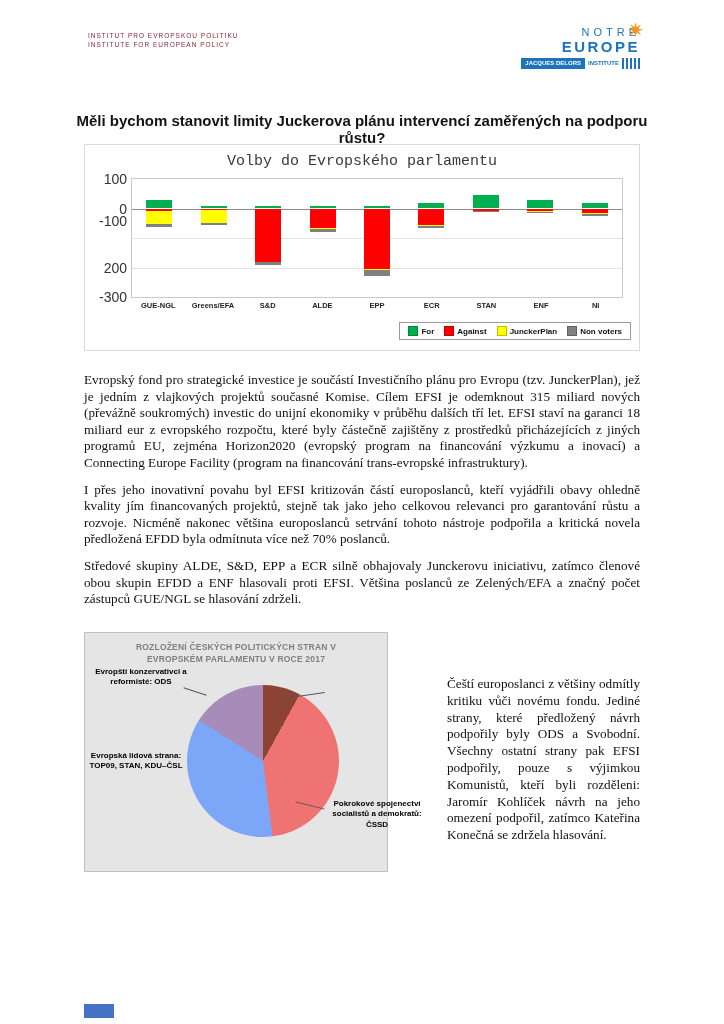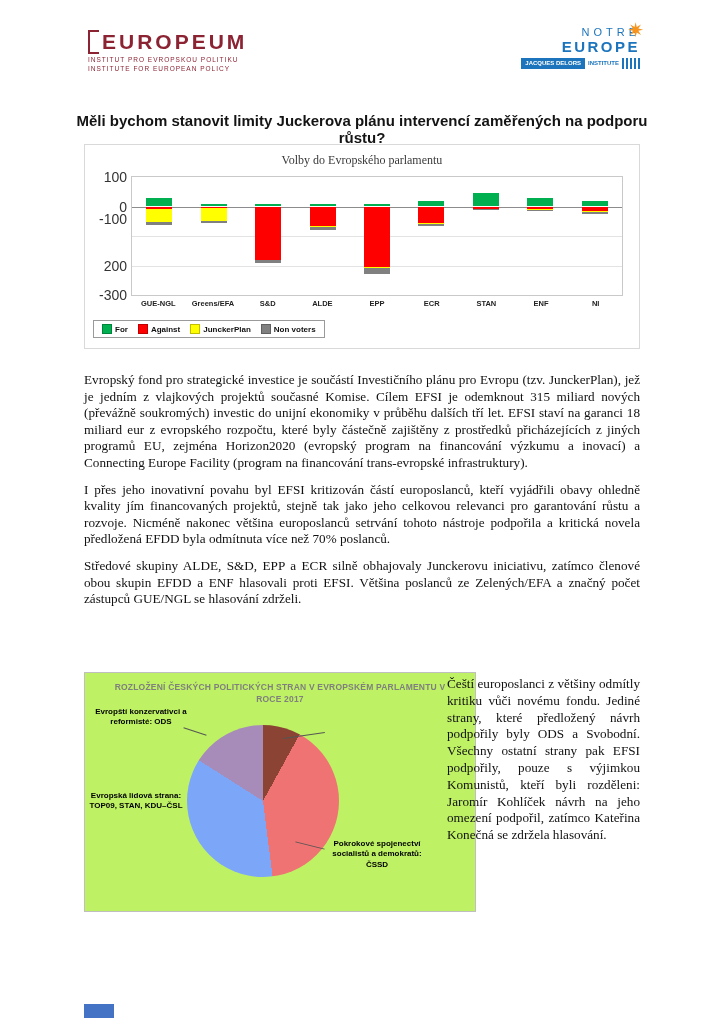--- a/index.html
+++ b/index.html
@@ -25,47 +25,47 @@
   .notre-inst{color:var(--notre-blue,#1c75bc);padding:2px 3px;}
   .notre-stripes{width:18px;background:repeating-linear-gradient(90deg,var(--notre-blue,#1c75bc) 0 2px,#fff 2px 4px);}
 
   
   .doc-title{position:absolute;top:112px;left:60px;right:60px;text-align:center;
              font-family:"Liberation Sans",sans-serif;font-weight:bold;font-size:15px;color:#141414;}
 
   
   .chart{position:absolute;top:144px;left:84px;width:556px;border:1px solid #d9d9d9;
          padding:8px 8px 10px;box-sizing:border-box;background:#fff;}
-  .chart-title{text-align:center;font-family:Liberation Serif, serif;font-size:12px;
+  .chart-title{text-align:center;font-family:Liberation Mono, monospace;font-size:15px;
                color:#3a3a3a;margin-bottom:8px;}
   .bar-wrap{position:relative;margin-left:38px;margin-right:8px;}
   .plot{position:relative;height:118px;border:1px solid #c9c9c9;background:#fff;overflow:visible;}
   .gridline{position:absolute;left:0;right:0;height:1px;background:#e3e3e3;}
   .zeroline{position:absolute;left:0;right:0;height:1px;background:#8c8c8c;}
   .ytick{position:absolute;right:calc(100% + 5px);transform:translateY(-50%);
          font-family:"Liberation Sans",sans-serif;font-size:14px;color:#333;white-space:nowrap;}
   .bar-col{position:absolute;top:0;bottom:0;}
   .bar{position:absolute;left:50%;transform:translateX(-50%);width:26px;}
   .x-labels{display:flex;margin-left:38px;margin-right:8px;margin-top:3px;}
   .x-label{flex:1;text-align:center;font-family:"Liberation Sans",sans-serif;
            font-weight:bold;font-size:7.5px;color:#222;}
-  .legend-wrap{text-align:left;margin-top:12px;}
+  .legend-wrap{text-align:right;margin-top:12px;}
   .legend{display:inline-flex;gap:10px;border:1px solid #9a9a9a;padding:3px 8px;align-items:center;}
   .legend-item{display:inline-flex;align-items:center;gap:3px;
                font-family:"Liberation Sans",sans-serif;font-weight:bold;font-size:8px;}
   .swatch{width:8px;height:8px;display:inline-block;border:1px solid rgba(0,0,0,.25);}
 
   
   .paragraphs{position:absolute;top:372px;left:84px;width:556px;font-size:13.2px;
               line-height:16.6px;text-align:justify;}
   .paragraphs p{margin:0 0 10px 0;}
 
   
-  .pie-box{position:absolute;top:672px;left:84px;width:392px;height:240px;
-           border:1px solid #bfbfbf;background:#bef264;box-sizing:border-box;}
+  .pie-box{position:absolute;top:632px;left:84px;width:304px;height:240px;
+           border:1px solid #bfbfbf;background:#e5e5e5;box-sizing:border-box;}
   .pie-title{margin:9px 24px 0;text-align:center;font-family:"Liberation Sans",sans-serif;
              font-weight:bold;font-size:8.5px;color:#7f7f7f;line-height:1.4;letter-spacing:.2px;}
   .pie-circle{position:absolute;left:102px;top:52px;width:152px;height:152px;border-radius:50%;}
   .pie-label{position:absolute;font-family:"Liberation Sans",sans-serif;font-weight:bold;
              font-size:8px;line-height:1.3;text-align:center;color:#000;}
   .pl-ods{left:10px;top:34px;width:92px;}
   .pl-kscm{left:242px;top:40px;width:98px;}
   .pl-epp{left:4px;top:118px;width:94px;}
   .pl-cssd{left:242px;top:166px;width:100px;}
   .leader{position:absolute;height:1px;background:#555;}
@@ -80,24 +80,20 @@
   .footer-mark{position:absolute;left:84px;bottom:6px;width:30px;height:14px;
                background:var(--footer-blue,#4472c4);}
 </style>
 </head>
 <body>
 
 <div class="page">
 
   <div class="header">
     <div class="europeum">
-      <div class="eu-row">
-        <span class="eu-bracket"></span>
-        <span class="eu-name">EUROPEUM</span>
-      </div>
       <div class="eu-sub">INSTITUT PRO EVROPSKOU POLITIKU</div>
       <div class="eu-sub">INSTITUTE FOR EUROPEAN POLICY</div>
     </div>
 
     <div class="notre">
       <span class="notre-star">✷</span>
       <div class="notre-l1">NOTRE</div>
       <div class="notre-l2">EUROPE</div>
       <div class="notre-bar">
         <span class="notre-jd">JACQUES DELORS</span>

